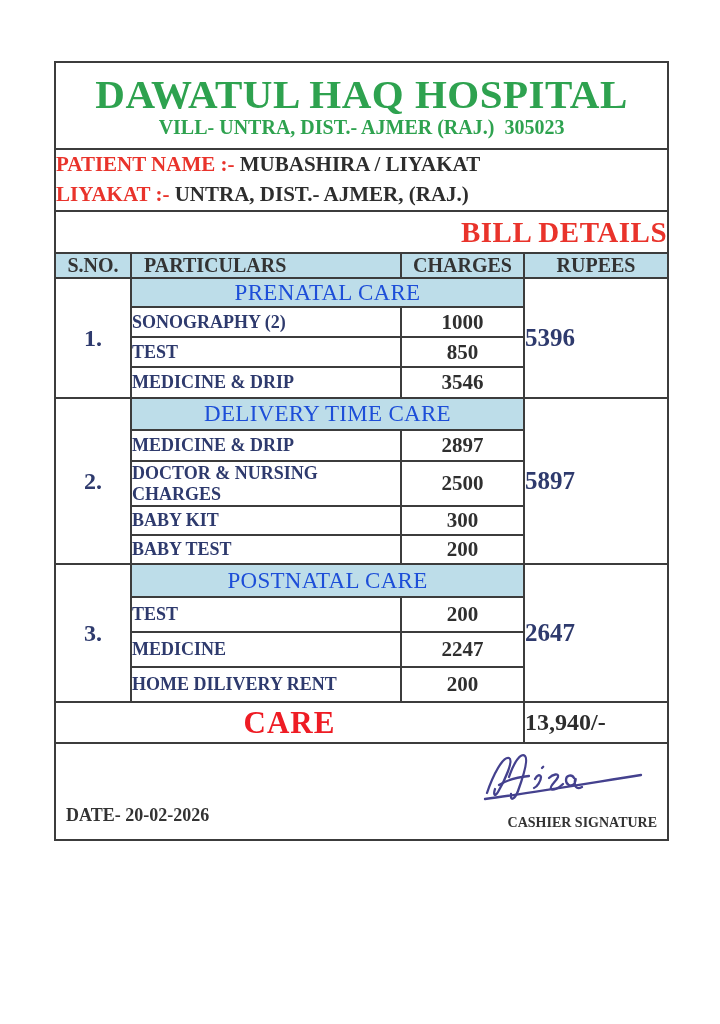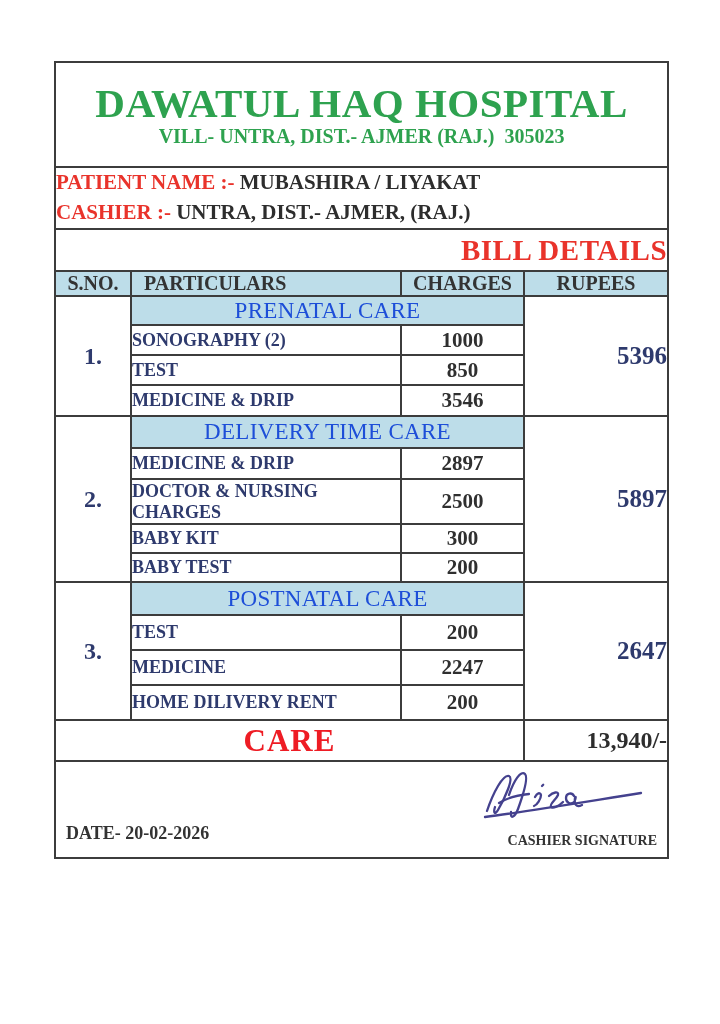--- a/index.html
+++ b/index.html
@@ -51,44 +51,44 @@
   th.col-head.left { text-align: left; padding-left: 12px; }
   
   .sno-cell { text-align: center; color: #2e3a6d; font-size: 24px; font-weight: bold; }
   .band-cell { background: #bddde9; text-align: center; }
   .band-title { color: #1d4ed8; font-size: 23px; font-weight: normal; letter-spacing: 0.3px; }
   .item-label-cell { padding-left: 12px; }
   .item-label { color: #2e3a6d; font-size: 18px; font-weight: bold; line-height: 1.15; display: inline-block; }
   .item-label.wrap { max-width: 190px; }
   .charge-cell { text-align: center; margin-left: 12px; }
   .charge-value { color: #2f2f2f; font-size: 21px; font-weight: bold; }
-  .rupees-cell { text-align: right; }
+  .rupees-cell { text-align: left; }
   .rupees-value { color: #2e3a6d; font-size: 25px; font-weight: bold; }
   
   .total-label-cell { text-align: center; }
   .total-label { color: #ee1c24; font-size: 31px; font-weight: bold; letter-spacing: 1px; }
-  .total-value-cell { text-align: right; }
+  .total-value-cell { text-align: left; }
   .total-value { color: #2d2d2d; font-size: 24px; font-weight: bold; }
   
   .footer-cell { position: relative; height: 97px; }
   .footer-date {
     position: absolute; left: 10px; bottom: 13px;
     color: #333333; font-size: 18px; font-weight: bold;
   }
   .cashier-label {
     position: absolute; right: 10px; bottom: 8px;
     color: #333333; font-size: 14px; font-weight: bold;
   }
   .signature-wrap { position: absolute; right: 18px; bottom: 34px; width: 170px; height: 58px; }
   .visually-hidden {
     position: absolute; width: 1px; height: 1px;
     overflow: hidden; clip: rect(0 0 0 0); white-space: nowrap;
   }
   
-  .r-hospital  { height: 105px; }
+  .r-hospital  { height: 87px; }
   .r-patient   { height: 62px; }
   .r-billtitle { height: 42px; }
   .r-colhead   { height: 20px; }
   .r-band1     { height: 29px; }
   .r-item-s    { height: 30px; }
   .r-band2     { height: 32px; }
   .r-item-m    { height: 31px; }
   .r-item-xl   { height: 45px; }
   .r-item-sm   { height: 29px; }
   .r-band3     { height: 33px; }
@@ -114,21 +114,21 @@
     </td>
   </tr>
 
   <tr class="r-patient">
     <td colspan="4" class="patient-cell">
       <div class="patient-line">
         <span class="red-label">PATIENT NAME :-</span>
         <span>MUBASHIRA / LIYAKAT</span>
       </div>
       <div class="patient-line">
-        <span class="red-label">CASHIER :-</span>
+        <span class="red-label">LIYAKAT :-</span>
         <span>UNTRA, DIST.- AJMER, (RAJ.)</span>
       </div>
     </td>
   </tr>
 
   <tr class="r-billtitle">
     <td colspan="4" class="bill-title-cell">
       <span class="bill-title">BILL DETAILS</span>
     </td>
   </tr>

